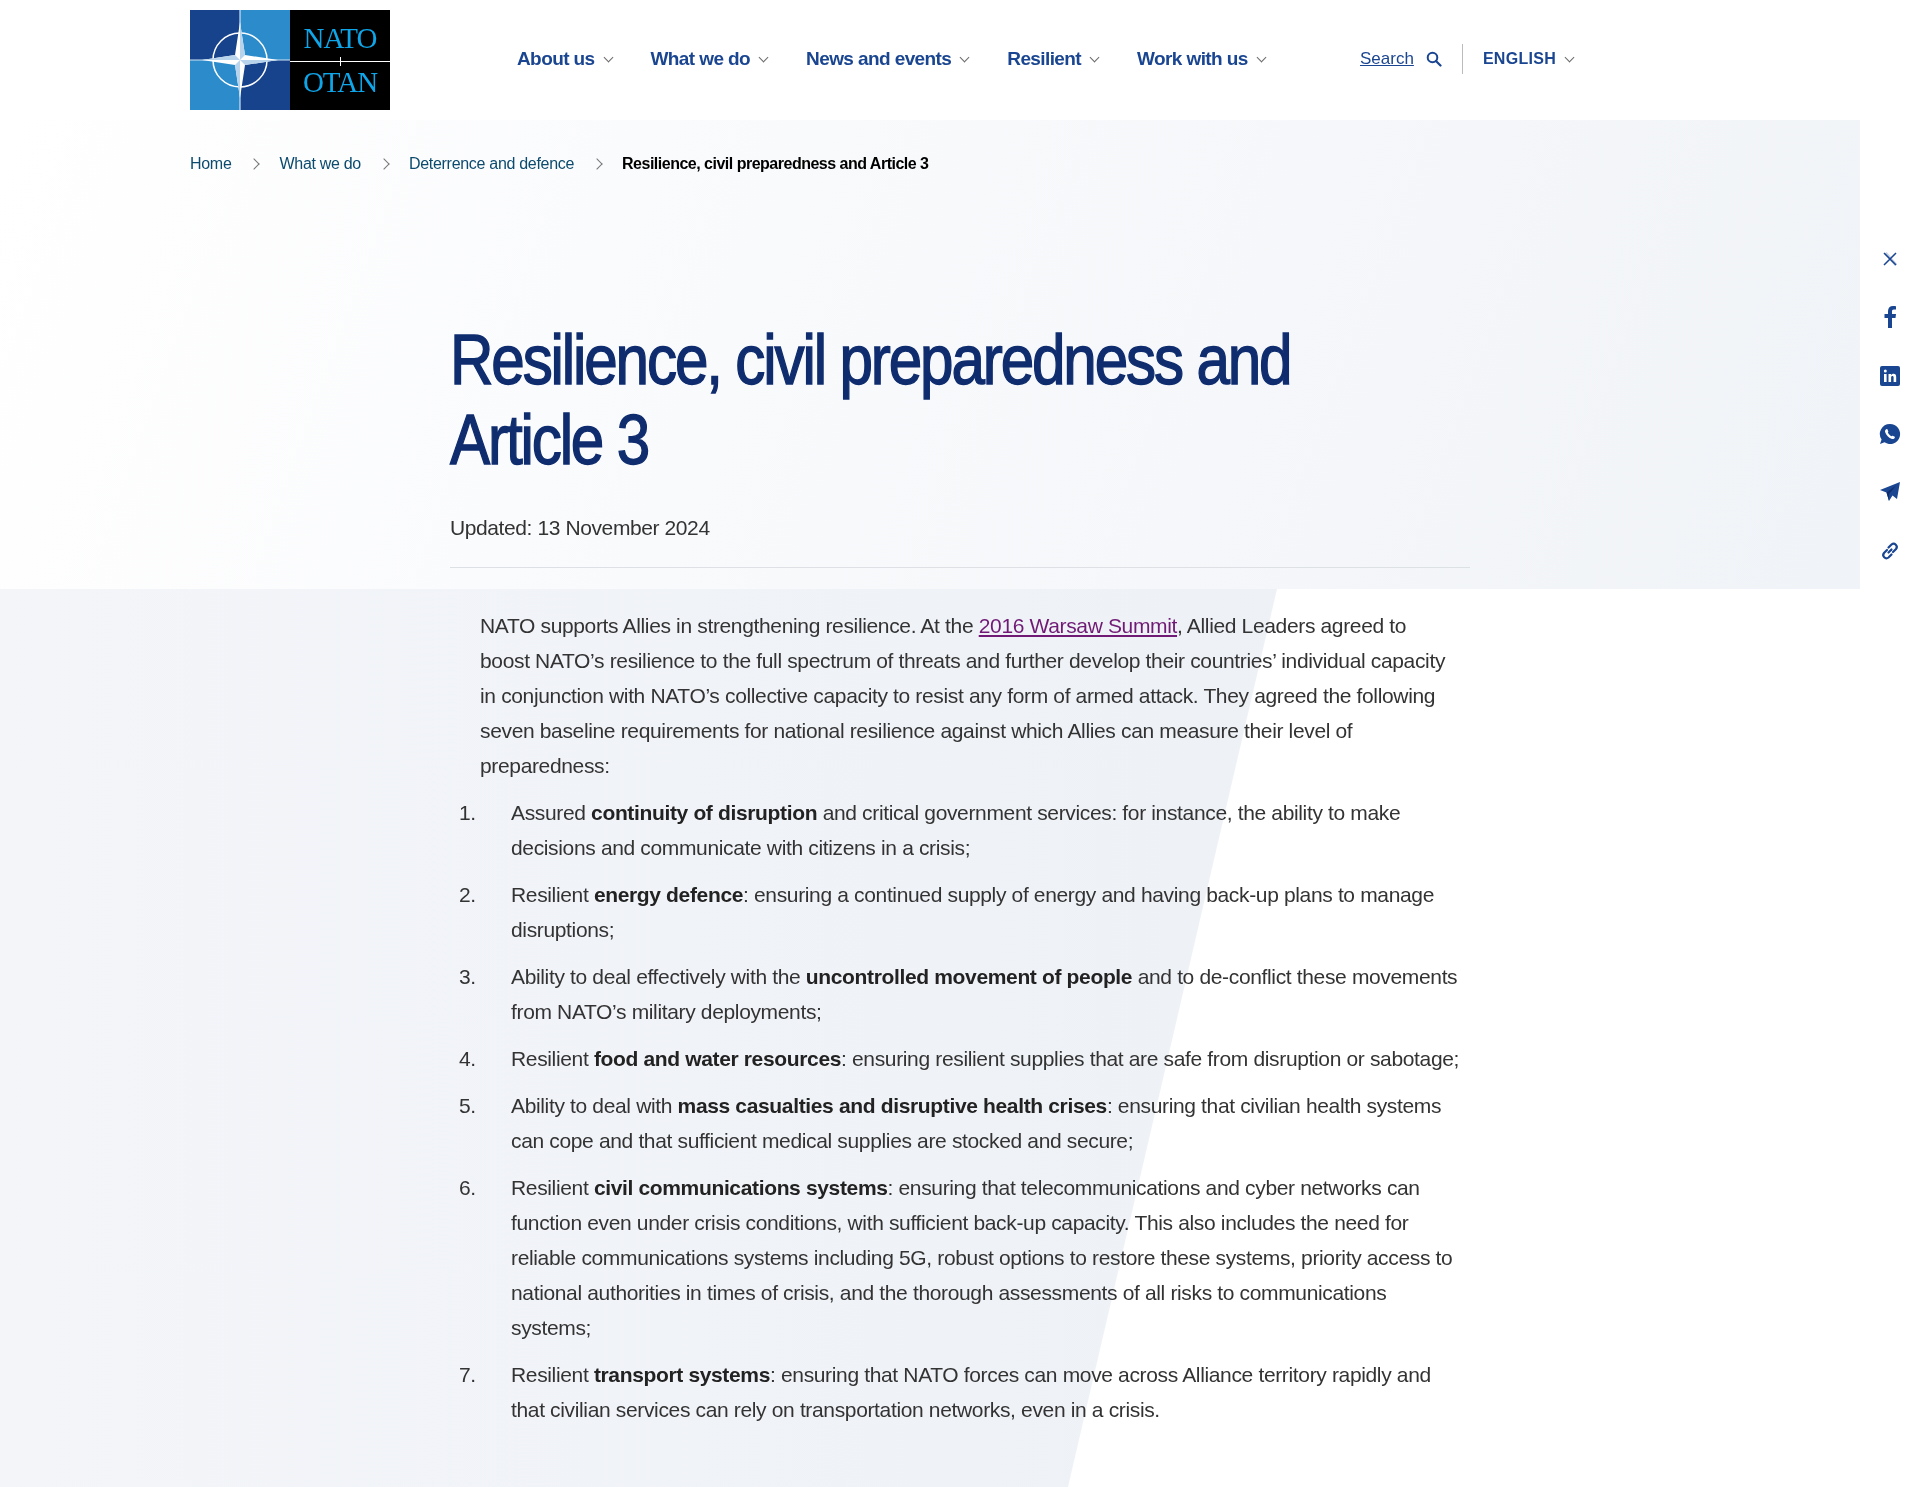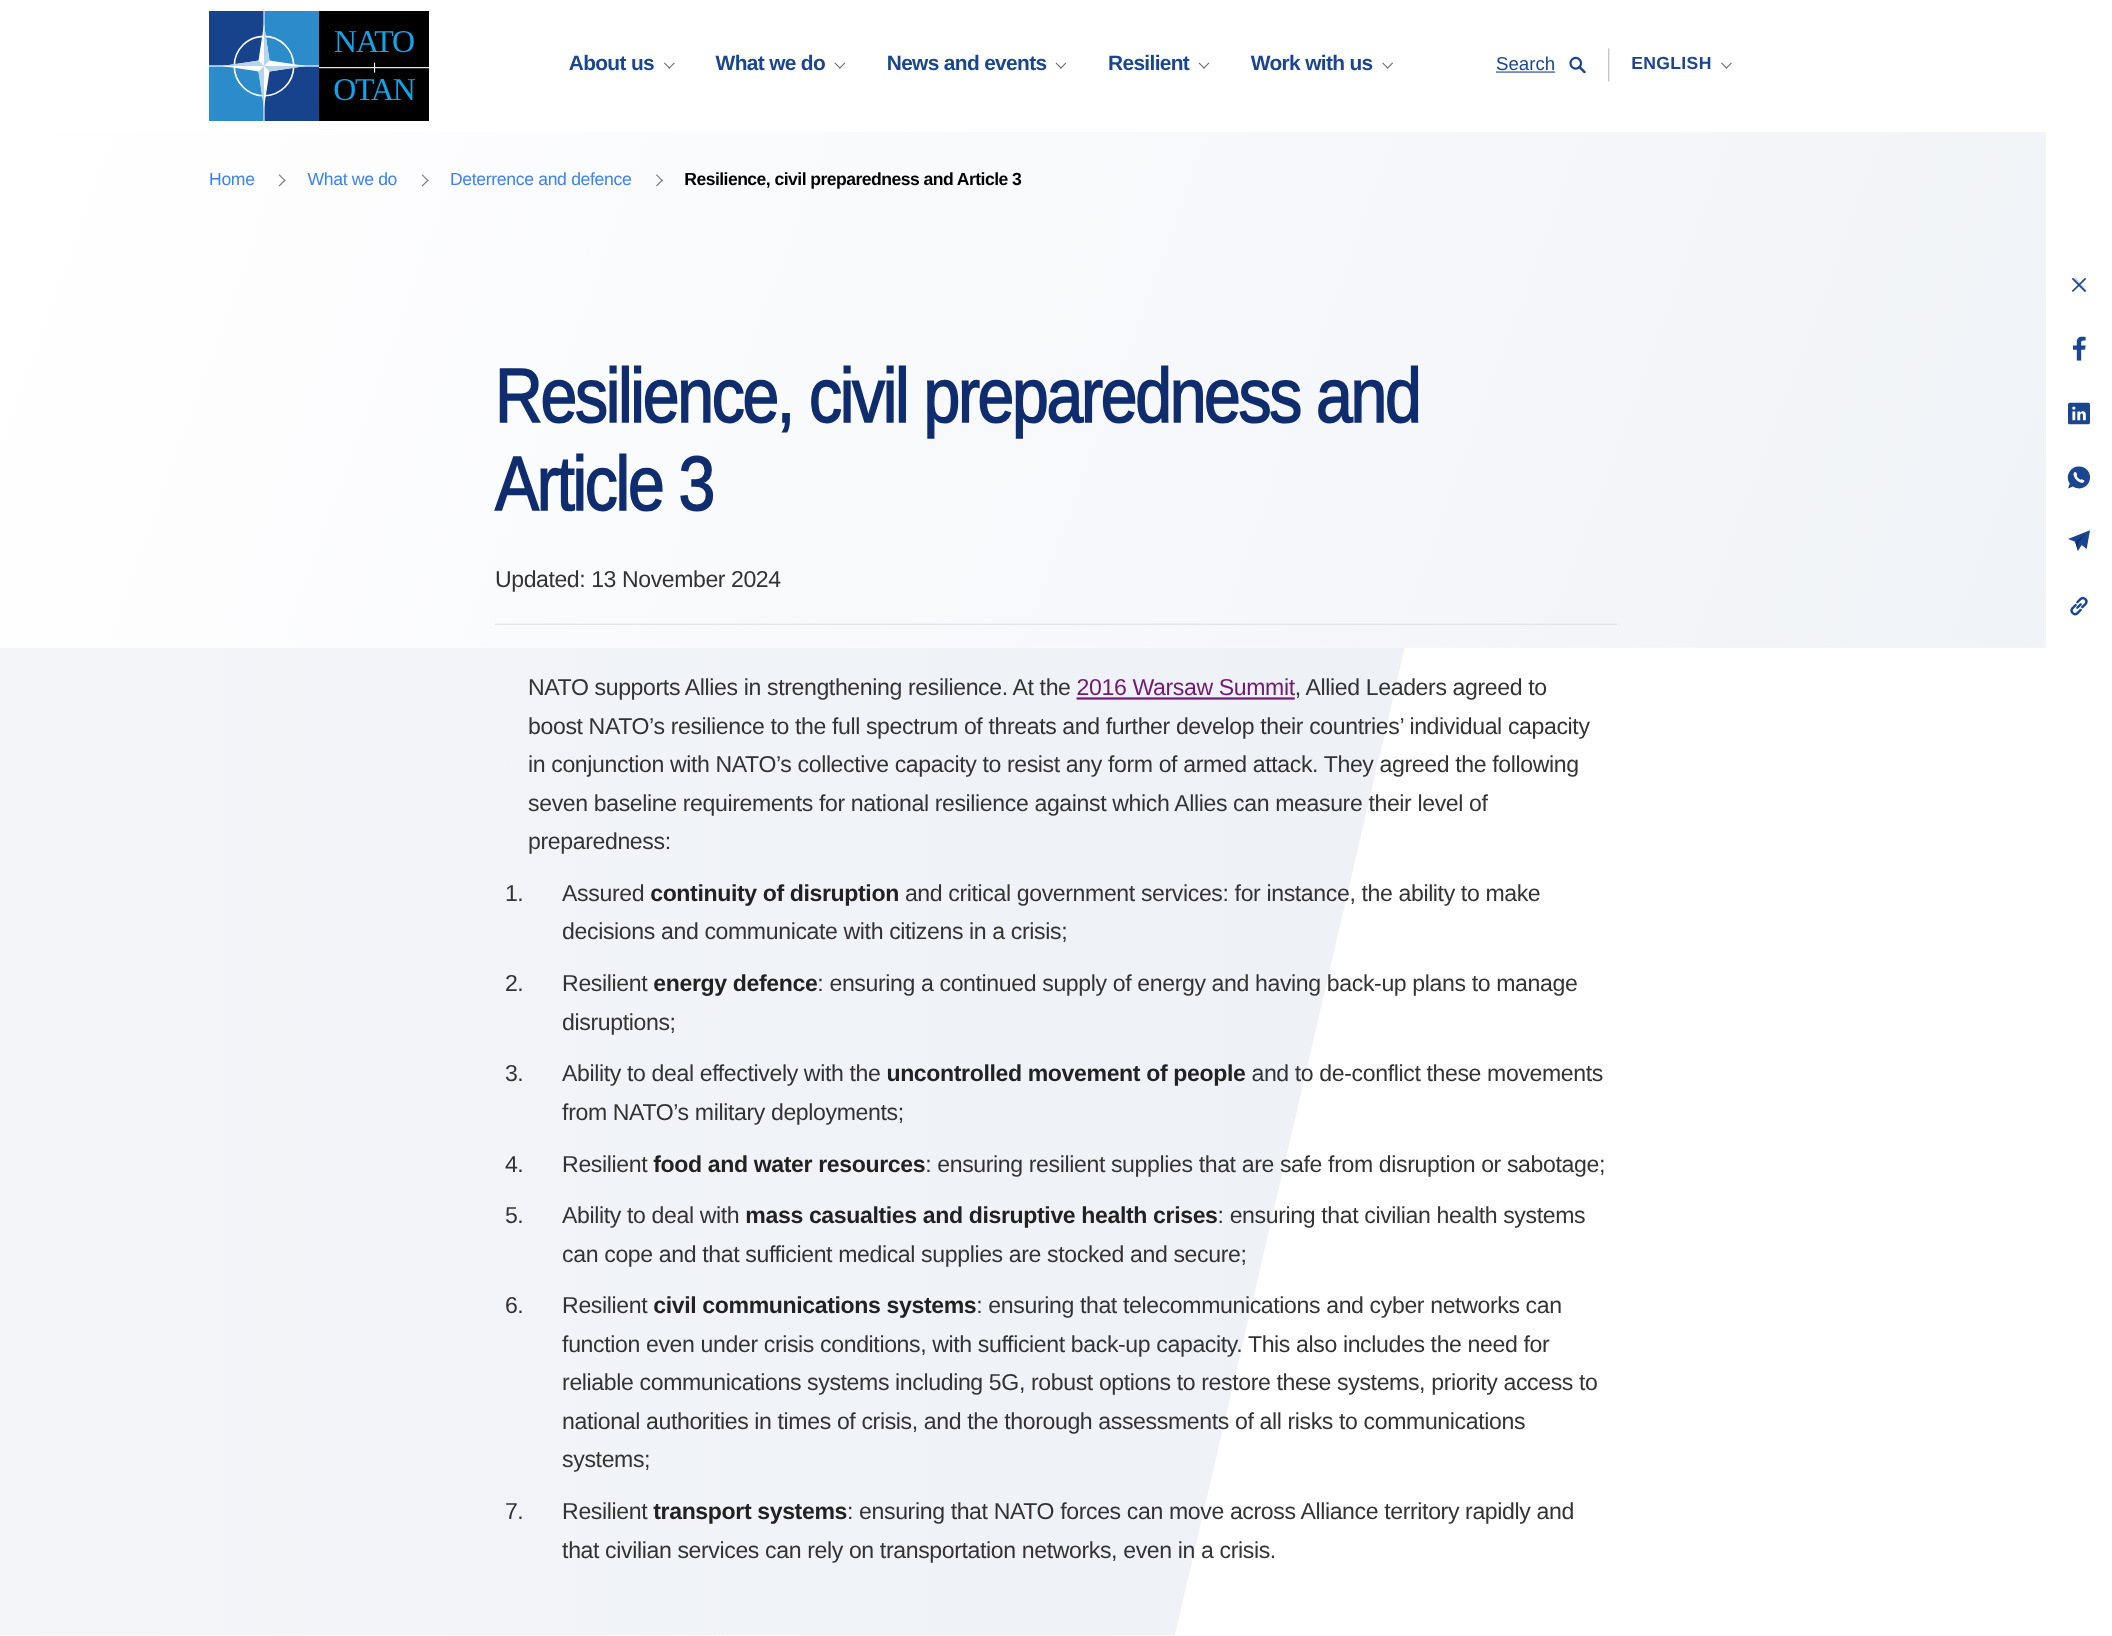--- a/index.html
+++ b/index.html
@@ -56,21 +56,21 @@
   }
   .chev { display: inline-block; width: 7px; height: 7px; border-right: 1.4px solid #6b6b6b; border-bottom: 1.4px solid #6b6b6b; transform: rotate(45deg); margin-left: 10px; margin-top: -3px; }
   .header-right { position: absolute; left: 1360px; top: 44px; display: flex; align-items: center; }
   .search-link { color: #1a4591; font-size: 17px; text-decoration: underline; }
   .search-icon { margin-left: 12px; width: 16px; height: 16px; }
   .vsep { width: 1px; height: 30px; background: #bbb; margin: 0 20px 0 20px; }
   .lang { color: #1a4591; font-size: 16px; font-weight: bold; letter-spacing: 0.3px; display: flex; align-items: center; }
 
   
   .breadcrumb { position: absolute; left: 190px; top: 155px; display: flex; align-items: center; font-size: 16px; z-index: 2; }
-  .crumb-link { color: #3b82f6; letter-spacing: -0.3px; }
+  .crumb-link { color: #0c4a6e; letter-spacing: -0.3px; }
   .crumb-sep { width: 8px; height: 8px; border-right: 1.3px solid #777; border-top: 1.3px solid #777; transform: rotate(45deg); margin: 0 21px 0 19px; }
   .crumb-current { color: #000000; font-weight: bold; letter-spacing: -0.5px; }
 
   
   .share-rail { position: absolute; left: 1860px; top: 226px; width: 60px; height: 364px; background: #fff; z-index: 3; display: flex; flex-direction: column; align-items: center; padding-top: 14px; }
   .share-btn { width: 40px; height: 40px; margin-bottom: 20px; display:flex; align-items:center; justify-content:center; cursor:pointer; }
 
   
   .title-wrap { position: absolute; left: 450px; top: 320px; width: 1020px; z-index: 2; }
   h1 { font-size: 70px; line-height: 80px; color: #0f2d6e; font-weight: bold; letter-spacing: -2.5px; transform: scaleX(0.86); transform-origin: left; width: 1180px; font-weight: normal; -webkit-text-stroke: 1.4px #0f2d6e; }

